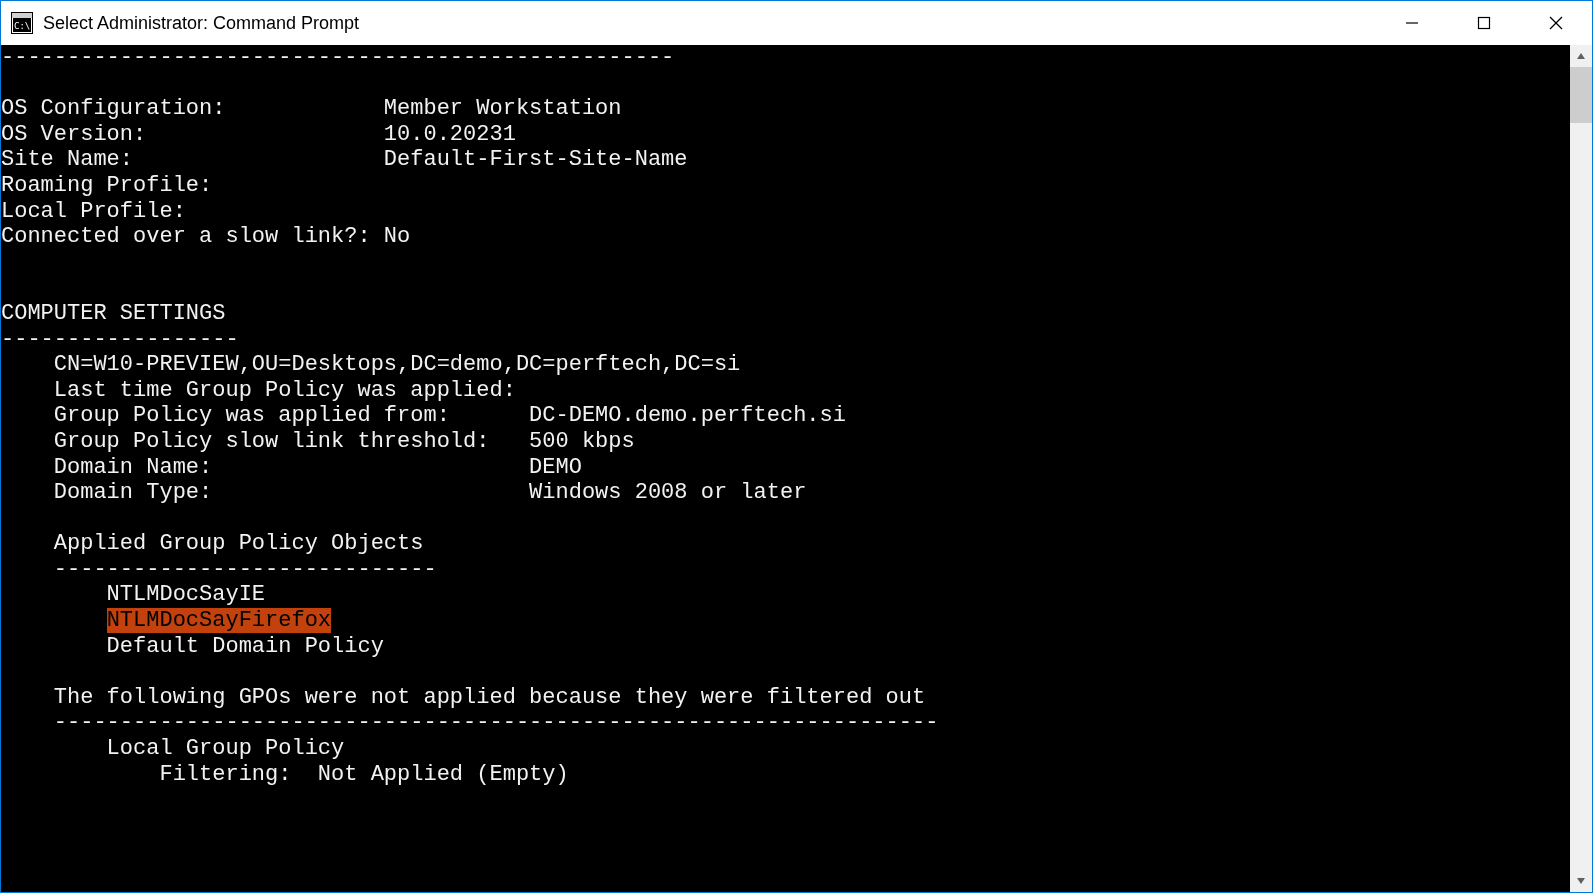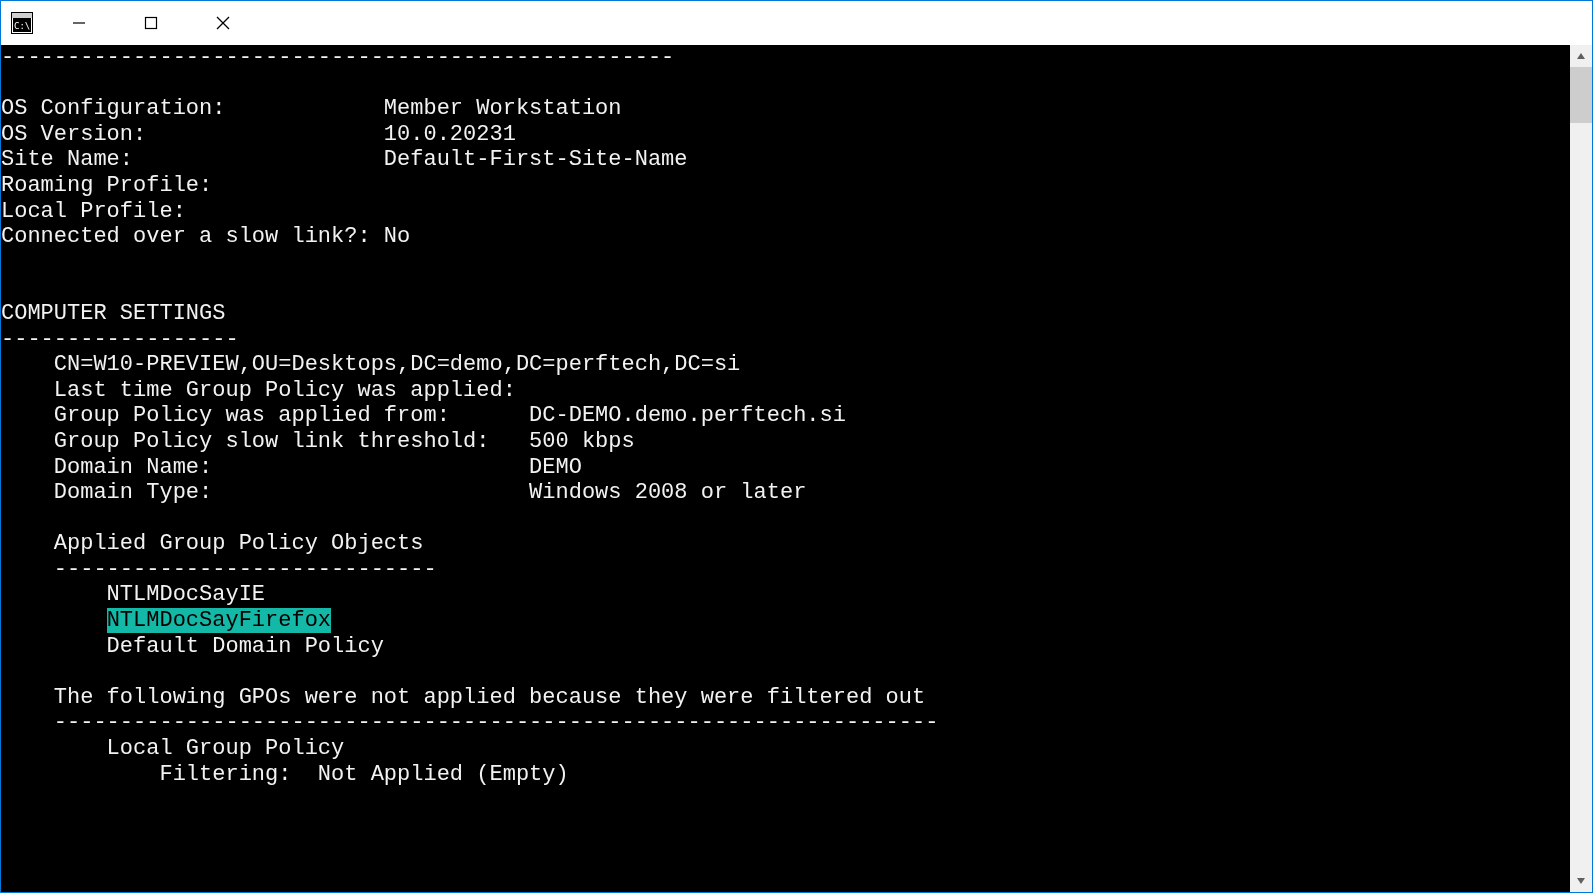--- a/index.html
+++ b/index.html
@@ -59,21 +59,21 @@
     flex: 1;
     background: #000;
     color: #f2f2f2;
     font-family: Consolas, "Courier New", monospace;
     font-size: 22px;
     line-height: 25.6px;
     white-space: pre;
     overflow: hidden;
     padding: 0;
   }
-  .hl { background: #14b8a6; color: #000; }
+  .hl { background: #c2410c; color: #000; }
   .scrollbar {
     width: 22px;
     background: #f0f0f0;
     position: relative;
     flex-shrink: 0;
   }
   .scroll-arrow {
     width: 22px;
     height: 22px;
     position: absolute;
@@ -102,20 +102,21 @@
   <div class="titlebar">
     <span class="app-icon">
       <svg width="22" height="22" viewBox="0 0 22 22">
         <rect x="0" y="0" width="22" height="22" fill="#000"></rect>
         <rect x="1" y="1" width="20" height="20" fill="#fff"></rect>
         <rect x="1" y="1" width="20" height="5" fill="#d0d0d0"></rect>
         <rect x="2" y="6" width="18" height="14" fill="#000"></rect>
         <text x="3" y="17" font-family="Consolas, monospace" font-size="9" fill="#fff">C:\</text>
       </svg>
     </span>
+    <span class="title-text">Select Administrator: Command Prompt</span>
     <div class="win-controls">
       <div class="win-btn">
         <svg width="14" height="14" viewBox="0 0 14 14">
             <line x1="1" y1="7" x2="13" y2="7" stroke="#000" stroke-width="1.2"></line>
           </svg>
       </div>
       <div class="win-btn">
         <svg width="14" height="14" viewBox="0 0 14 14">
             <rect x="1.5" y="1.5" width="11" height="11" fill="none" stroke="#000" stroke-width="1.2"></rect>
           </svg>

